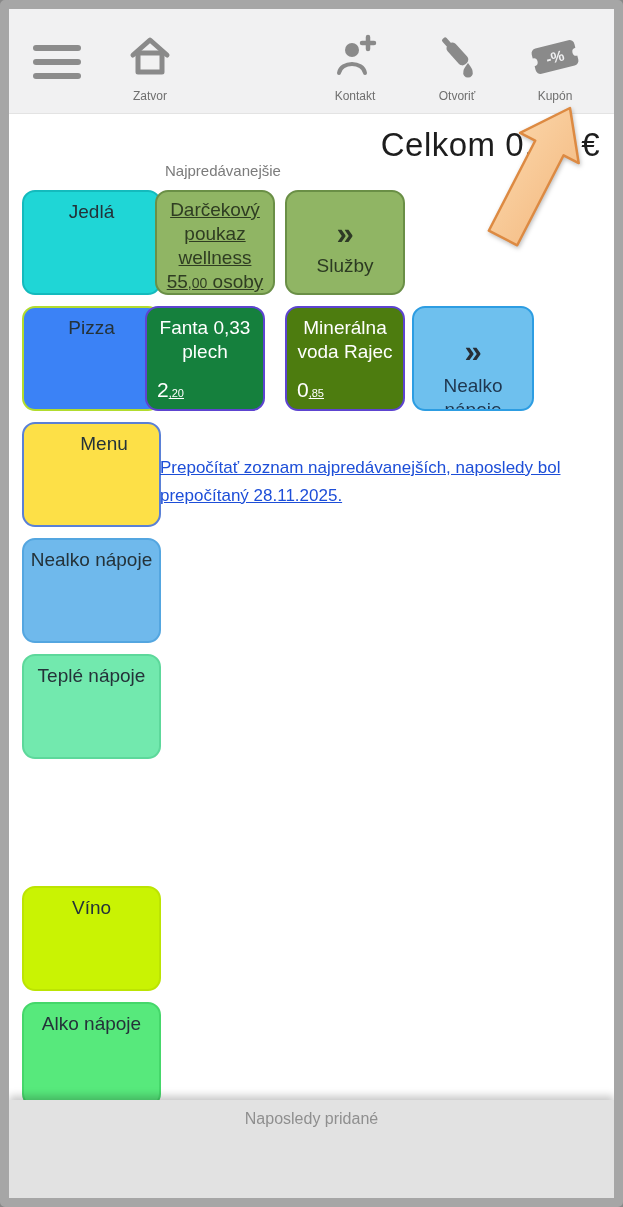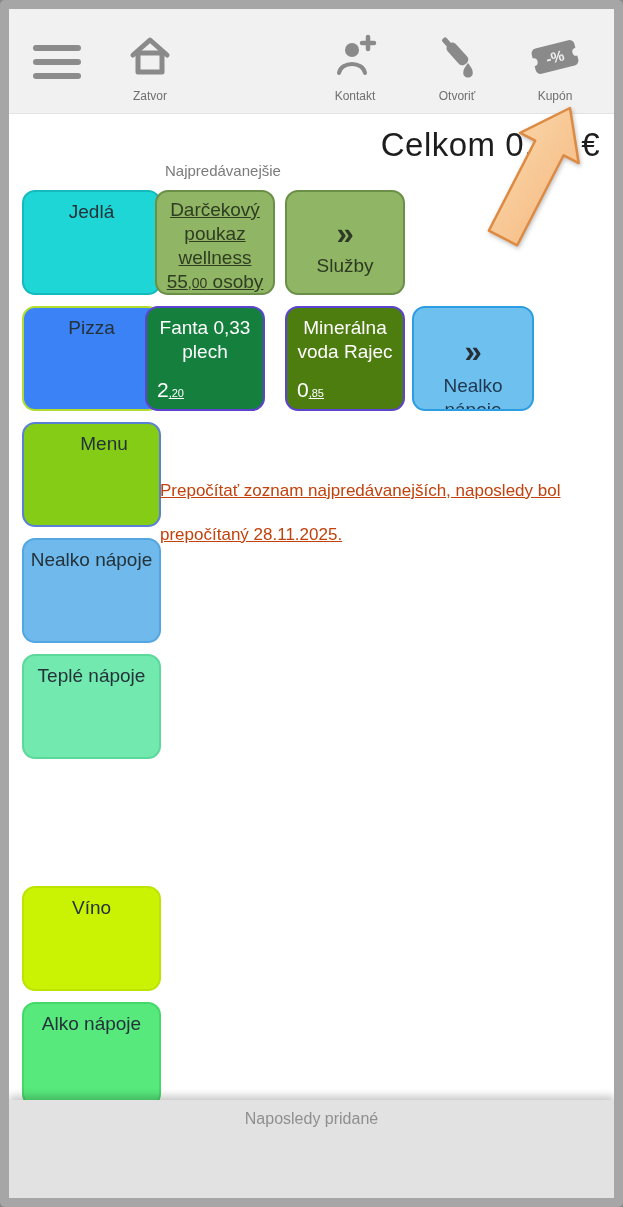--- a/index.html
+++ b/index.html
@@ -63,22 +63,22 @@
   .gift-price .gp-dec  { font-size:14px; }
 
   .chev { display:block; font-size:31px; font-weight:bold; line-height:36px; }
   .sluzby-tile { padding-top:24px; color:#2c3a22; }
   .sluzby-tile .chev { color:#2e3a26; margin-bottom:2px; }
   .nealko-tile { padding-top:26px; color:#1f3750; }
   .nealko-tile .chev { color:#272e36; margin-bottom:4px; }
 
   .recalc-link {
     position:absolute; left:151px; top:340px; width:408px;
-    font-size:17px; line-height:44px; color:#c2410c;
-    text-decoration:underline; cursor:pointer;margin-top:15px;
+    font-size:17px; line-height:28px; color:#1d4ed8;
+    text-decoration:underline; cursor:pointer;
   }
 
   
   .bottombar {
     position:relative; height:98px; background:#e2e2e2;
     box-shadow:0 -4px 8px rgba(0,0,0,0.22);
     text-align:center; cursor:pointer;
   }
   .bottombar .bb-label { padding-top:10px; font-size:16px; color:#8f8f8f; }
 
@@ -155,21 +155,21 @@
 
     <div class="total">
       <span>Celkom</span>
       <span>0,00 €</span>
     </div>
 
     <div class="bestsellers-heading">Najpredávanejšie</div>
 
     <div class="tile" style="left: 13px; top: 76px; background-color: rgb(31, 214, 214); border-color: rgb(20, 186, 189);"><span>Jedlá</span></div>
     <div class="tile" style="left: 13px; top: 192px; background-color: #3b82f6; border-color: rgb(178, 220, 46);"><span>Pizza</span></div>
-    <div class="tile" style="left: 13px; top: 308px; background-color: #84cc16; border-color: rgb(90, 128, 214); padding-left: 25px;"><span>Menu</span></div>
+    <div class="tile" style="left: 13px; top: 308px; background-color: #fde047; border-color: rgb(90, 128, 214); padding-left: 25px;"><span>Menu</span></div>
     <div class="tile" style="left: 13px; top: 424px; background-color: rgb(111, 185, 236); border-color: rgb(84, 166, 224);"><span>Nealko nápoje</span></div>
     <div class="tile" style="left: 13px; top: 540px; background-color: rgb(114, 233, 174); border-color: rgb(93, 216, 155);"><span>Teplé nápoje</span></div>
     <div class="tile" style="left: 13px; top: 772px; background-color: rgb(201, 243, 3); border-color: rgb(188, 228, 2);"><span>Víno</span></div>
     <div class="tile" style="left: 13px; top: 888px; background-color: rgb(87, 233, 124); border-color: rgb(69, 215, 106);"><span>Alko nápoje</span></div>
 
     <div class="tile prod gift-tile" style="left: 146px; top: 76px; background-color: rgb(144, 181, 100); border-color: rgb(106, 143, 70);">
       <div>Darčekový poukaz wellness</div>
       <div class="gift-price"><span class="gp-main">55</span><span class="gp-dec">,00</span><span class="gp-main"> osoby</span></div>
 
     </div>

